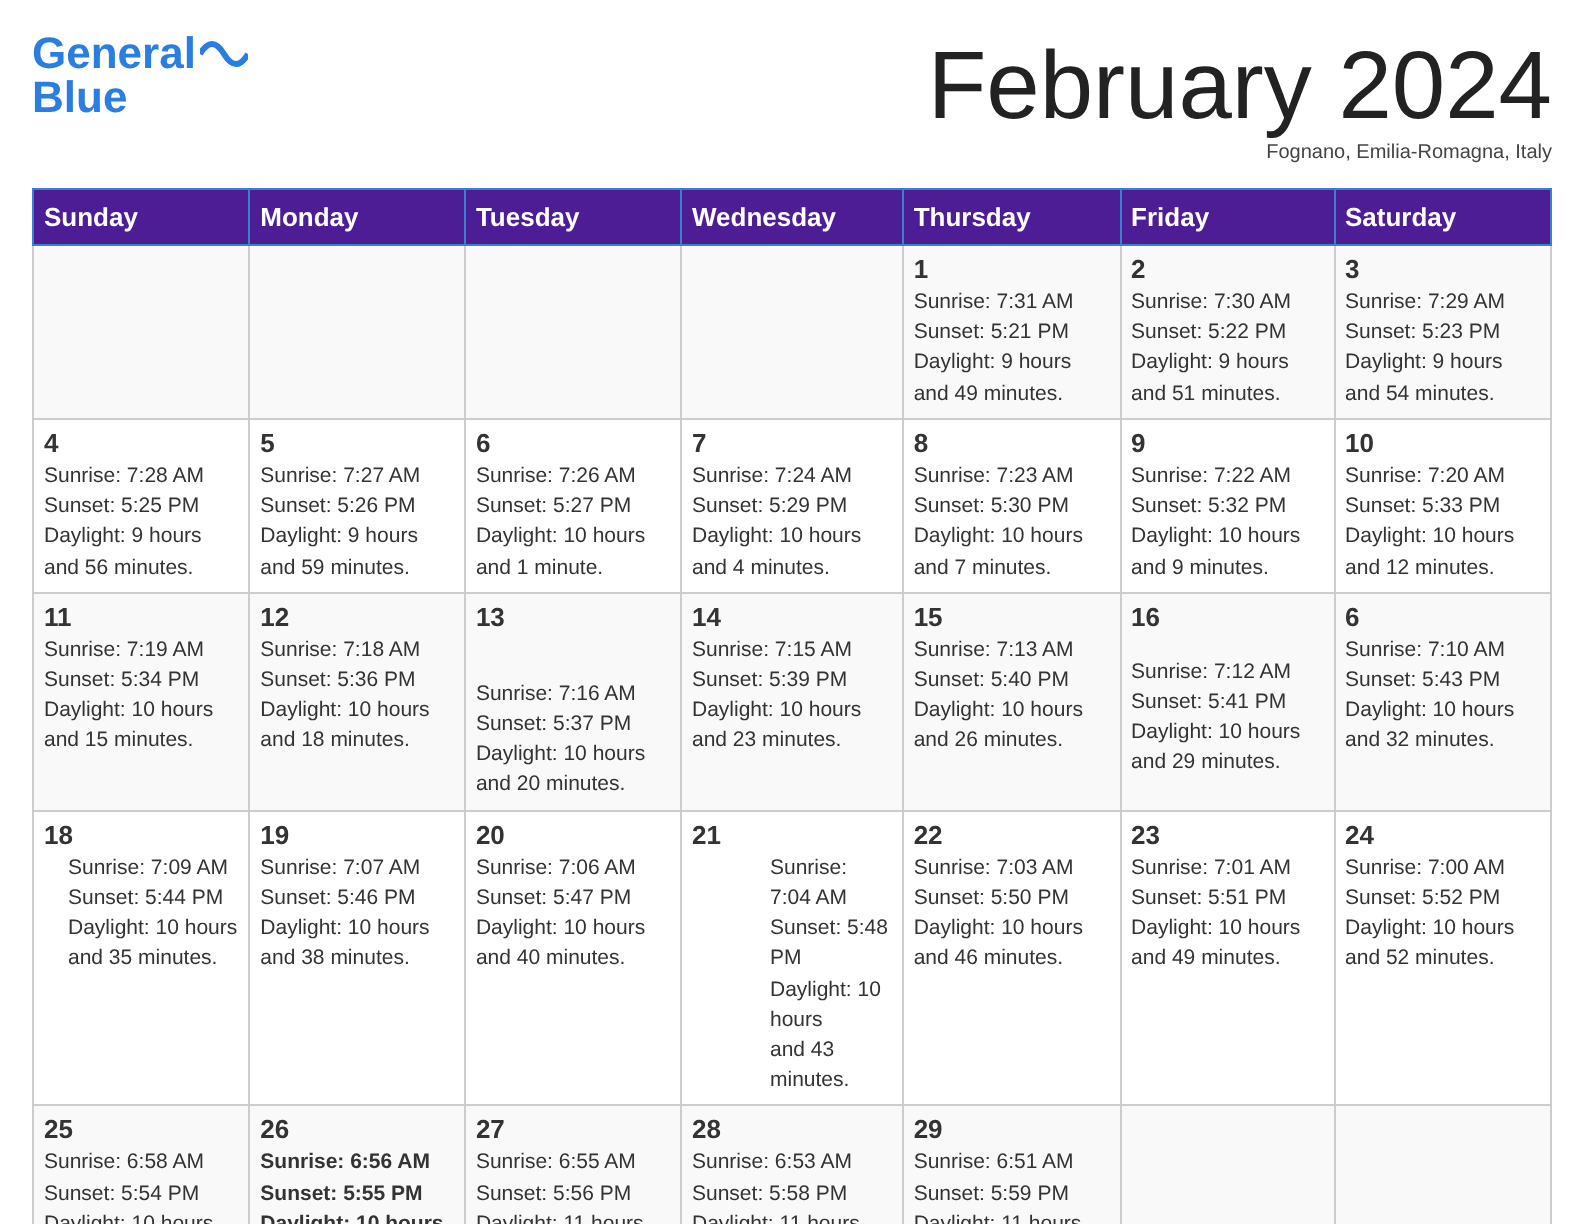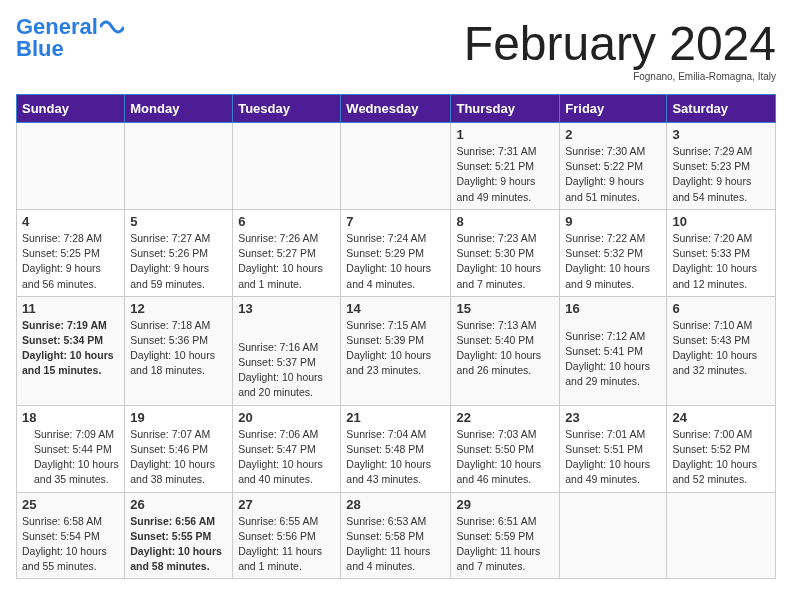--- a/index.html
+++ b/index.html
@@ -194,21 +194,21 @@
           <span class="day-num">10</span>
           <div class="day-info" style="white-space: pre-line;">Sunrise: 7:20 AM
 Sunset: 5:33 PM
 Daylight: 10 hours
 and 12 minutes.</div>
         </td>
       </tr>
       <tr>
         <td>
           <span class="day-num">11</span>
-          <div class="day-info" style="white-space: pre-line; font-weight: bold;">Sunrise: 7:19 AM
+          <div class="day-info" style="white-space: pre-line;">Sunrise: 7:19 AM
 Sunset: 5:34 PM
 Daylight: 10 hours
 and 15 minutes.</div>
         </td>
         <td>
           <span class="day-num">12</span>
           <div class="day-info" style="white-space: pre-line;">Sunrise: 7:18 AM
 Sunset: 5:36 PM
 Daylight: 10 hours
 and 18 minutes.</div>
@@ -266,21 +266,21 @@
         </td>
         <td>
           <span class="day-num">20</span>
           <div class="day-info" style="white-space: pre-line;">Sunrise: 7:06 AM
 Sunset: 5:47 PM
 Daylight: 10 hours
 and 40 minutes.</div>
         </td>
         <td>
           <span class="day-num">21</span>
-          <div class="day-info" style="white-space: pre-line;">Sunrise: 7:04 AM
+          <div class="day-info" style="white-space: pre-line; margin-left: 39px;">Sunrise: 7:04 AM
 Sunset: 5:48 PM
 Daylight: 10 hours
 and 43 minutes.</div>
         </td>
         <td>
           <span class="day-num">22</span>
           <div class="day-info" style="white-space: pre-line;">Sunrise: 7:03 AM
 Sunset: 5:50 PM
 Daylight: 10 hours
 and 46 minutes.</div>

